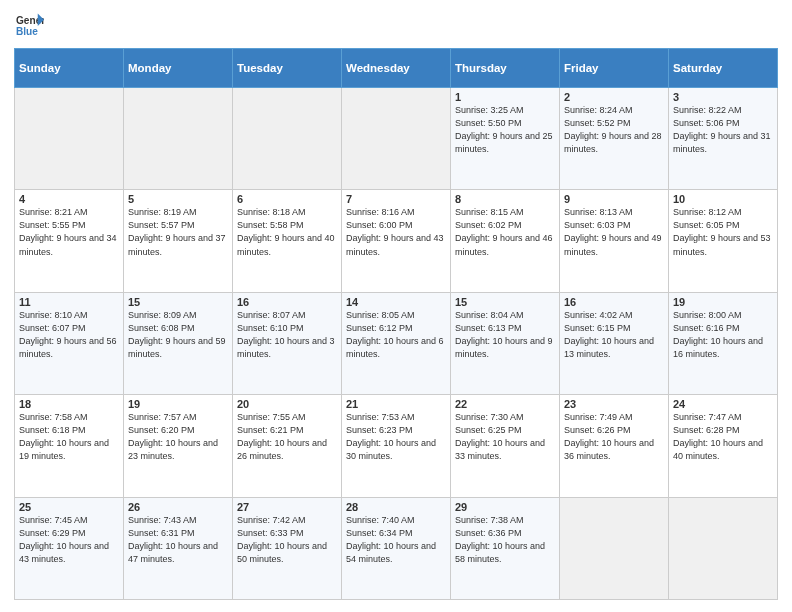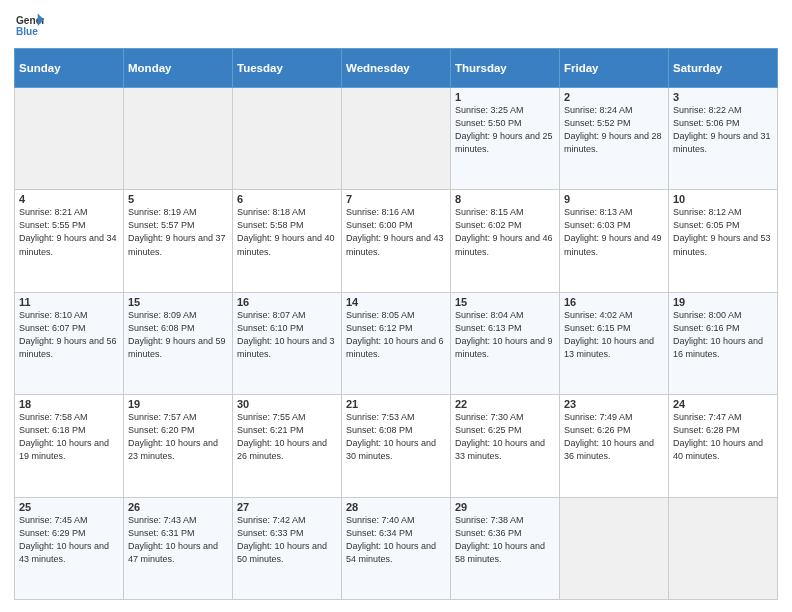--- a/index.html
+++ b/index.html
@@ -261,30 +261,30 @@
 and 19 minutes.</div>
           </td>
           <td>
             <span class="day-num">19</span>
             <div class="day-info">Sunrise: 7:57 AM
 Sunset: 6:20 PM
 Daylight: 10 hours
 and 23 minutes.</div>
           </td>
           <td>
-            <span class="day-num">30</span>
+            <span class="day-num">20</span>
             <div class="day-info">Sunrise: 7:55 AM
 Sunset: 6:21 PM
 Daylight: 10 hours
 and 26 minutes.</div>
           </td>
           <td>
             <span class="day-num">21</span>
             <div class="day-info">Sunrise: 7:53 AM
-Sunset: 6:08 PM
+Sunset: 6:23 PM
 Daylight: 10 hours
 and 30 minutes.</div>
           </td>
           <td>
             <span class="day-num">22</span>
             <div class="day-info">Sunrise: 7:30 AM
 Sunset: 6:25 PM
 Daylight: 10 hours
 and 33 minutes.</div>
           </td>

